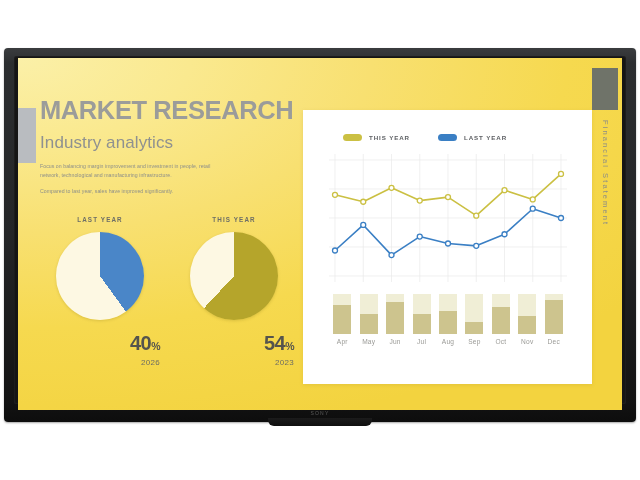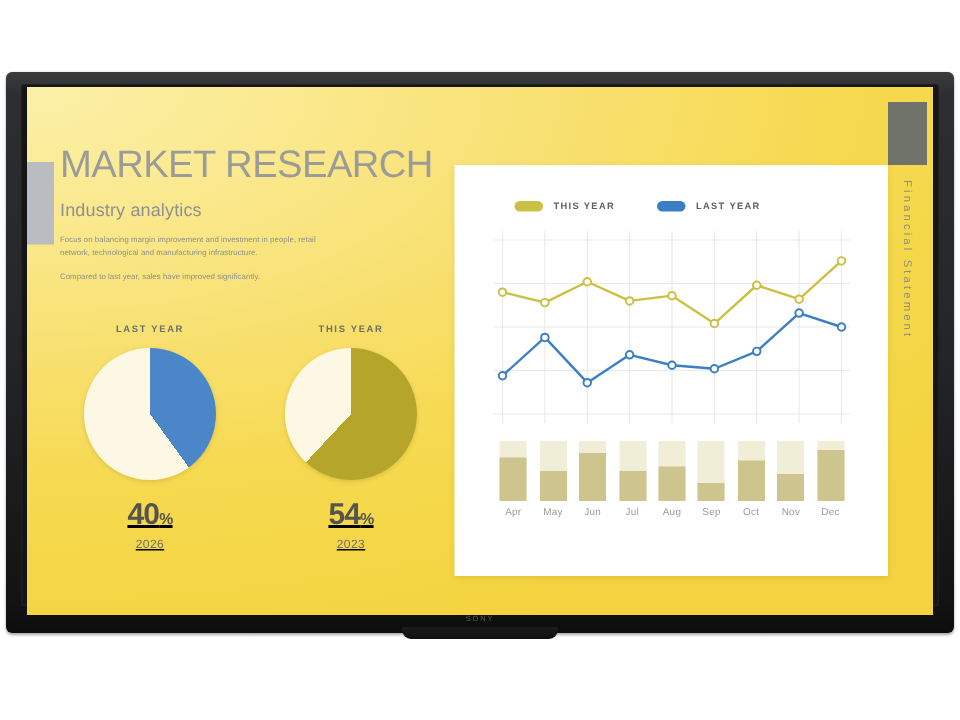--- a/index.html
+++ b/index.html
@@ -34,40 +34,40 @@
 
   
   .side-label{position:absolute;right:2px;top:62px;width:30px;height:170px;
               display:flex;align-items:flex-start;justify-content:center;}
   .side-label span{writing-mode:vertical-rl;text-orientation:mixed;
                    font-size:7.5px;letter-spacing:2.1px;color:#8d8e86;
                    font-family:"Liberation Sans",sans-serif;}
 
   
   .left-col{position:absolute;left:22px;top:40px;width:270px;}
-  .title{font-size:25.5px;font-weight:normal;letter-spacing:-0.4px;color:#9b9c9a;
+  .title{font-size:25.5px;font-weight:bold;letter-spacing:-0.4px;color:#9b9c9a;
          line-height:1;margin:0 0 9px 0;font-family:"Liberation Sans",sans-serif;}
-  .subtitle{font-size:12px;color:#8f9190;margin:0 0 9px 0;letter-spacing:.1px;}
+  .subtitle{font-size:17px;color:#8f9190;margin:0 0 9px 0;letter-spacing:.1px;}
   .para{font-size:5.2px;line-height:1.75;color:#8d8f8a;margin:0 0 7px 0;max-width:172px;letter-spacing:.05px;}
 
   
   .pies{position:absolute;left:22px;top:158px;width:270px;}
   .pie-heads{display:flex;}
   .pie-head{width:120px;text-align:center;font-size:6.3px;font-weight:bold;
             letter-spacing:1.1px;color:#6d6e66;}
   .pie-head.first{margin-right:14px;}
   .pie-row{display:flex;margin-top:9px;}
   .pie-wrap{width:120px;display:flex;justify-content:center;}
   .pie-wrap.first{margin-right:14px;}
   .pie{width:88px;height:88px;border-radius:50%;
        box-shadow:0 1px 3px rgba(120,100,20,.22);}
   .pie-last{background:conic-gradient(from 0deg,#4a86c8 0deg 144deg,#fdf8e3 144deg 360deg);}
   .pie-this{background:conic-gradient(from 0deg,#b5a52b 0deg 223deg,#fdf8e3 223deg 360deg);}
   .pct-row{display:flex;margin-top:12px;}
-  .pct-cell{width:120px;text-align:center;text-decoration:underline;}
+  .pct-cell{width:120px;text-align:right;}
   .pct-cell.first{margin-right:14px;}
   .pct{font-size:20px;font-weight:bold;color:#55544d;letter-spacing:-0.5px;
        font-family:"Liberation Sans",sans-serif;}
   .pct .unit{font-size:10.5px;font-weight:bold;}
   .yr{font-size:8px;color:#6e6d63;margin-top:3px;letter-spacing:.3px;}
 
   
   .panel{position:absolute;left:285px;top:52px;width:289px;height:274px;
          background:#ffffff;box-shadow:0 1px 4px rgba(140,115,20,.16);}
 

